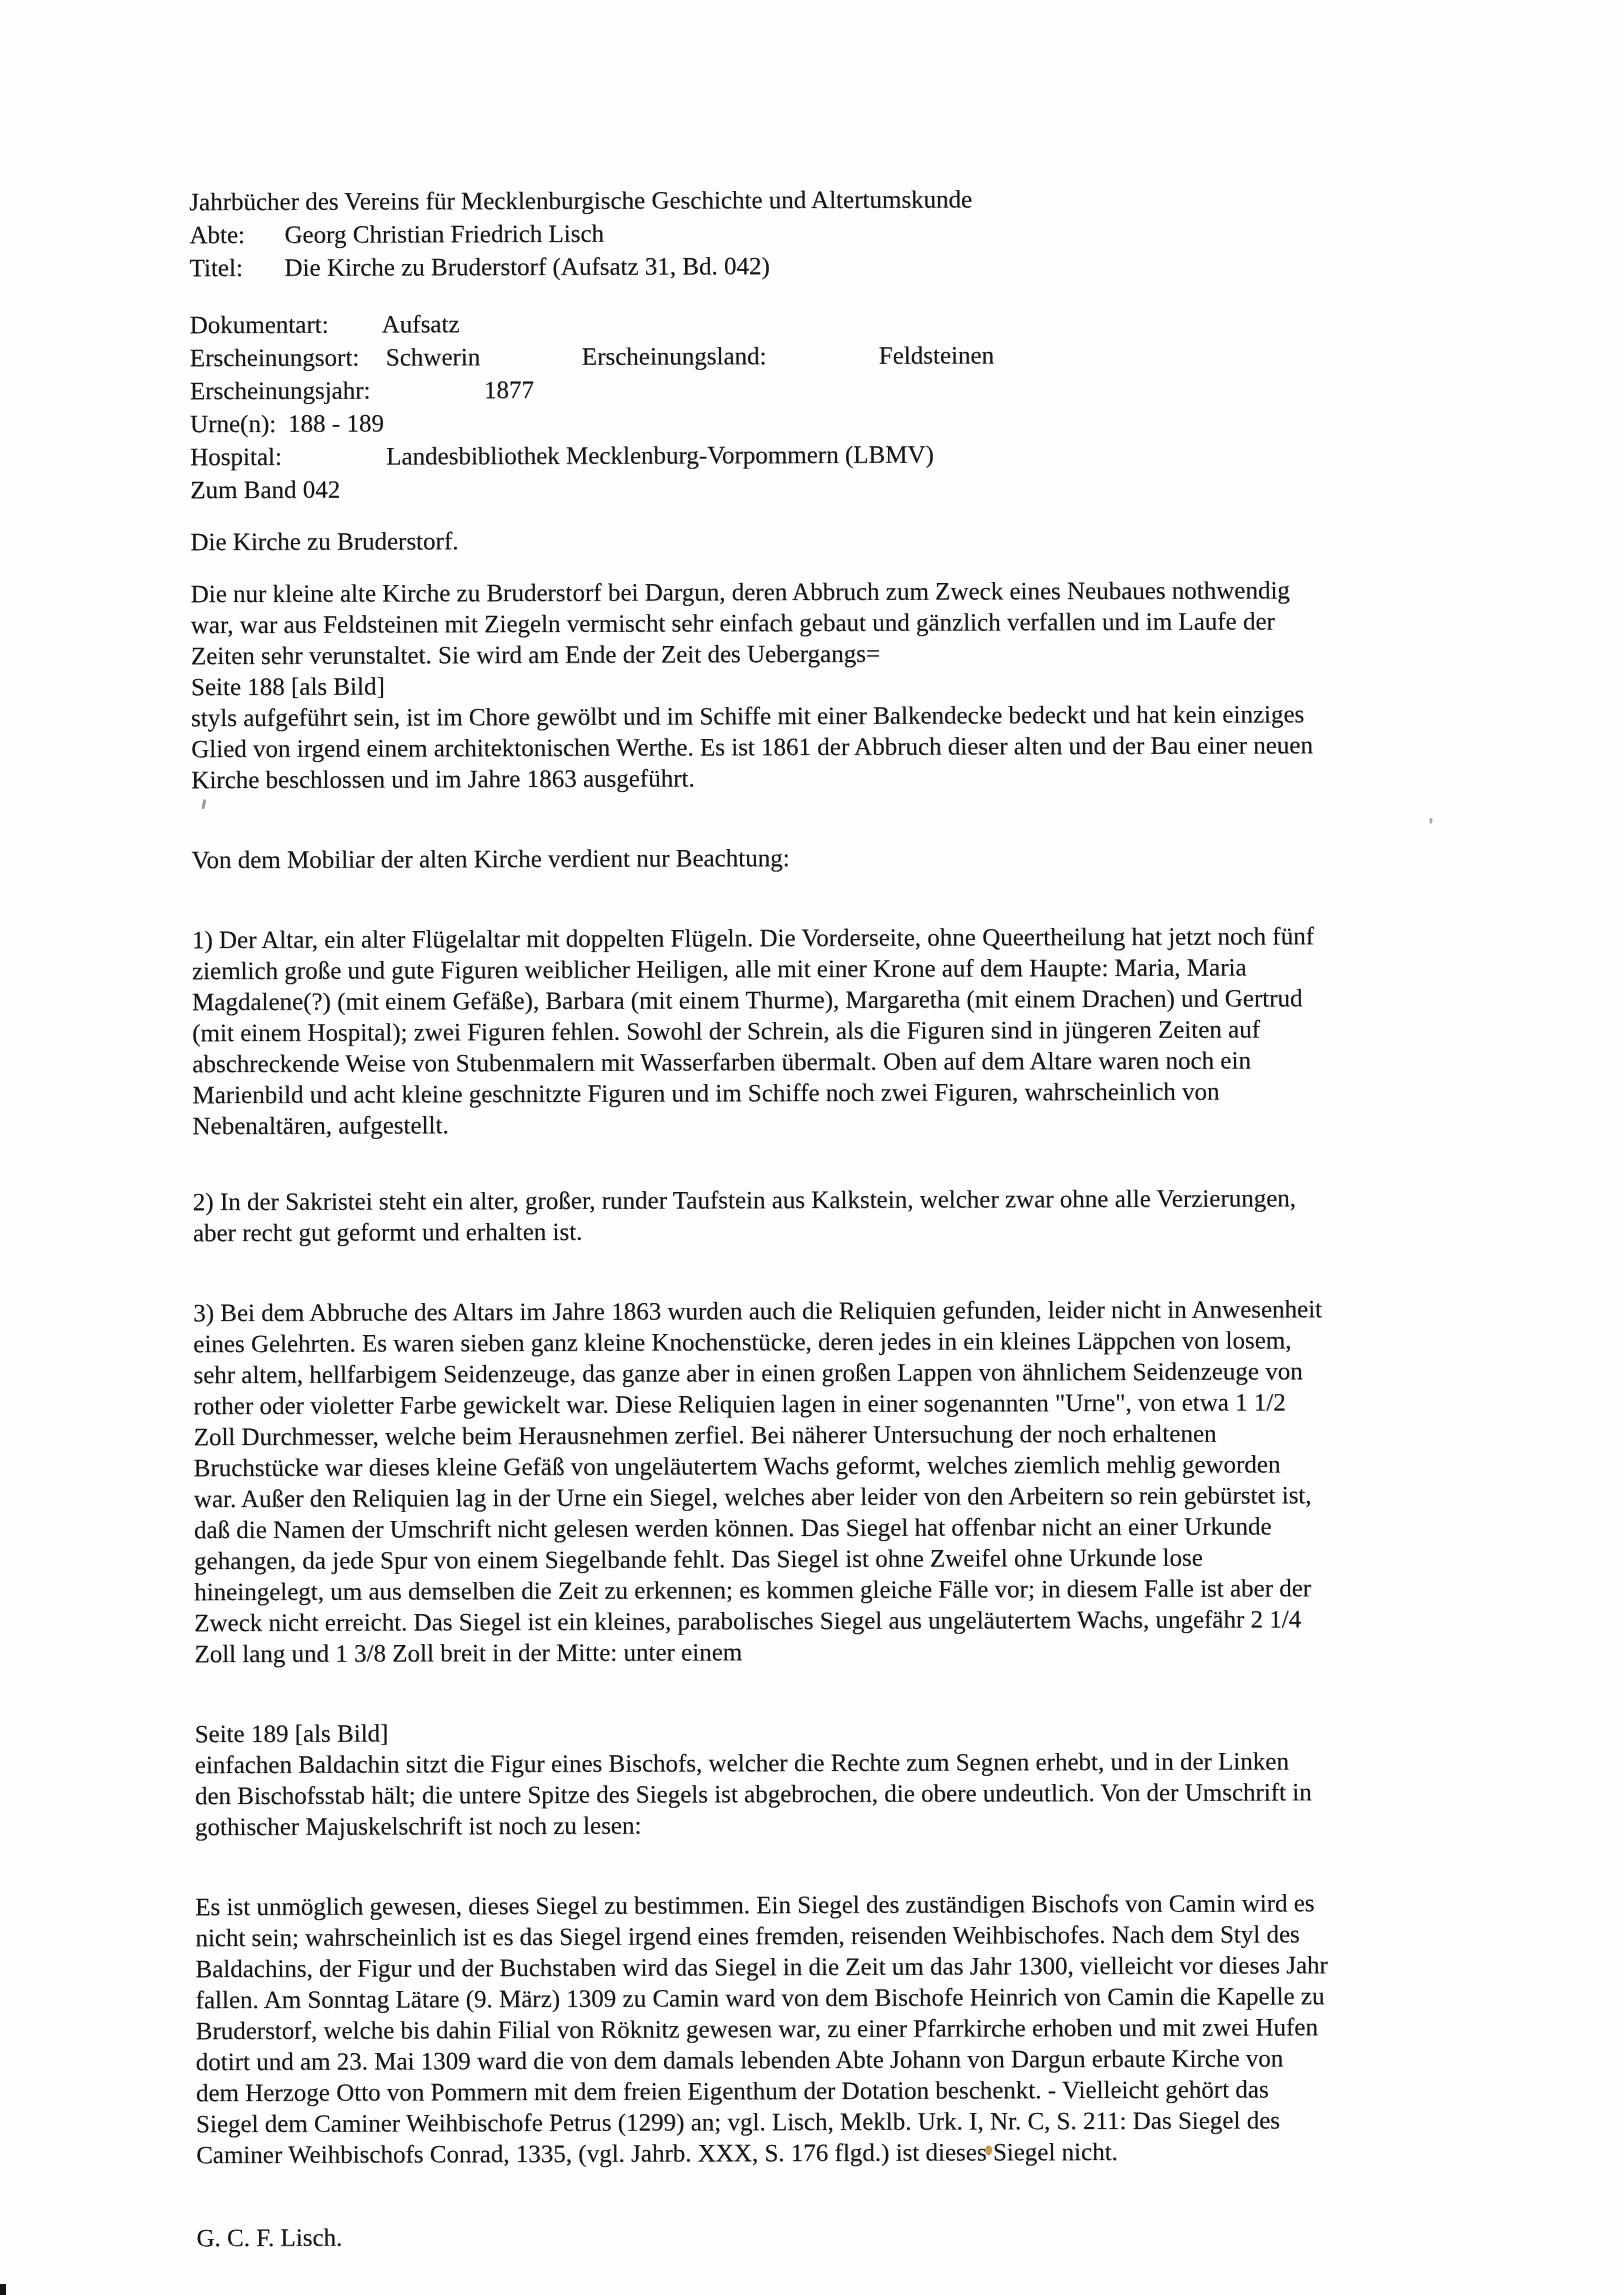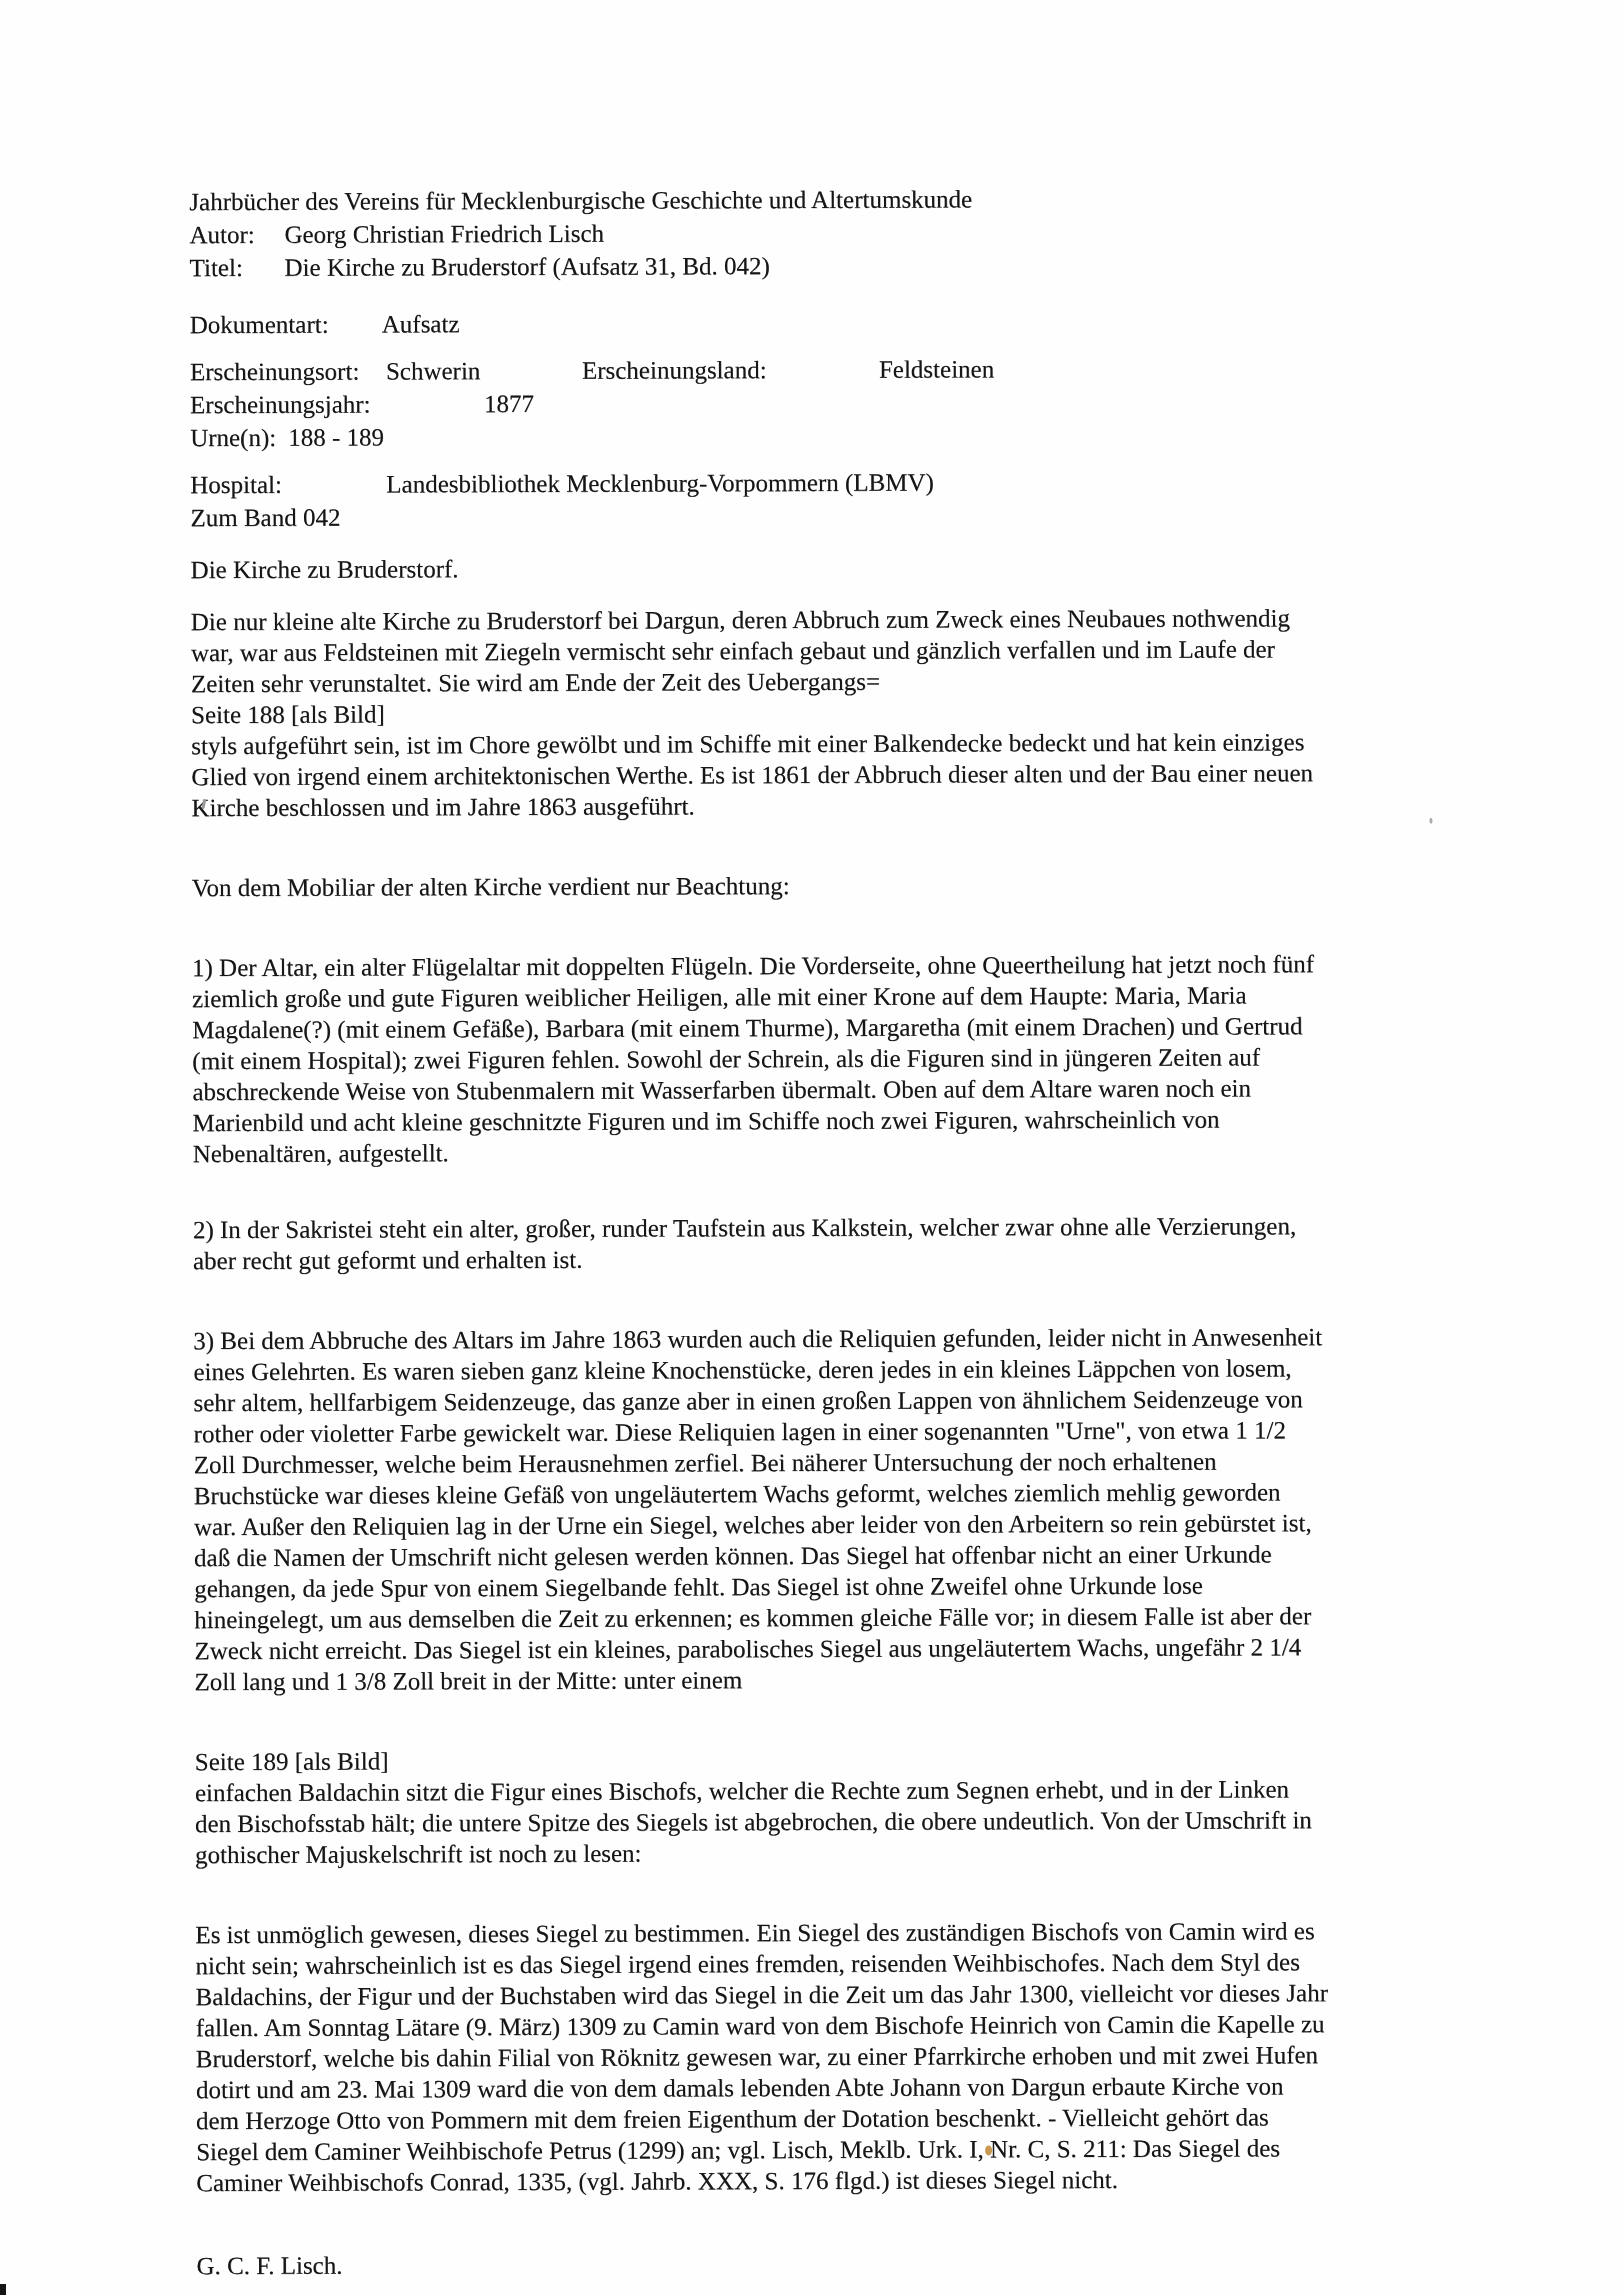--- a/index.html
+++ b/index.html
@@ -25,21 +25,21 @@
     font-size: 25px;
     color: #161616;
     text-shadow: 0.3px 0.3px 0.5px rgba(0,0,0,0.45);
   }
   .header { line-height: 33px; }
   .h-row { white-space: nowrap; }
   .lbl { display: inline-block; }
   .w145 { width: 95px; }
   .w149 { width: 98px; }
   .w294 { width: 192px; margin-top: 24px; }
-  .w299 { width: 196px; margin-top: 14px; }
+  .w299 { width: 196px; }
   .w300 { width: 196px; }
   .w449 { width: 294px; }
   .w454 { width: 297px; }
   .title { margin-top: 19.6px; line-height: 31px; }
   .para { white-space: pre; line-height: 31px; }
   .intro      { margin-top: 21px; }
   .mobiliar   { margin-top: 49px; }
   .item1      { margin-top: 49px; }
   .item2      { margin-top: 45px; }
   .item3      { margin-top: 49px; }
@@ -56,21 +56,21 @@
 <body>
 
 <div class="sheet">
   <div class="content">
 
     <div class="header">
       <div class="h-row">
         <span>Jahrbücher des Vereins für Mecklenburgische Geschichte und Altertumskunde</span>
       </div>
       <div class="h-row">
-        <span class="lbl w145">Autor:</span><span>Georg Christian Friedrich Lisch</span>
+        <span class="lbl w145">Abte:</span><span>Georg Christian Friedrich Lisch</span>
       </div>
       <div class="h-row">
         <span class="lbl w145">Titel:</span><span>Die Kirche zu Bruderstorf (Aufsatz 31, Bd. 042)</span>
       </div>
       <div class="h-row">
         <span class="lbl w294">Dokumentart:</span><span>Aufsatz</span>
       </div>
       <div class="h-row">
         <span class="lbl w299">Erscheinungsort:</span><span class="lbl w300">Schwerin</span><span class="lbl w454">Erscheinungsland:</span><span>Feldsteinen</span>
       </div>

